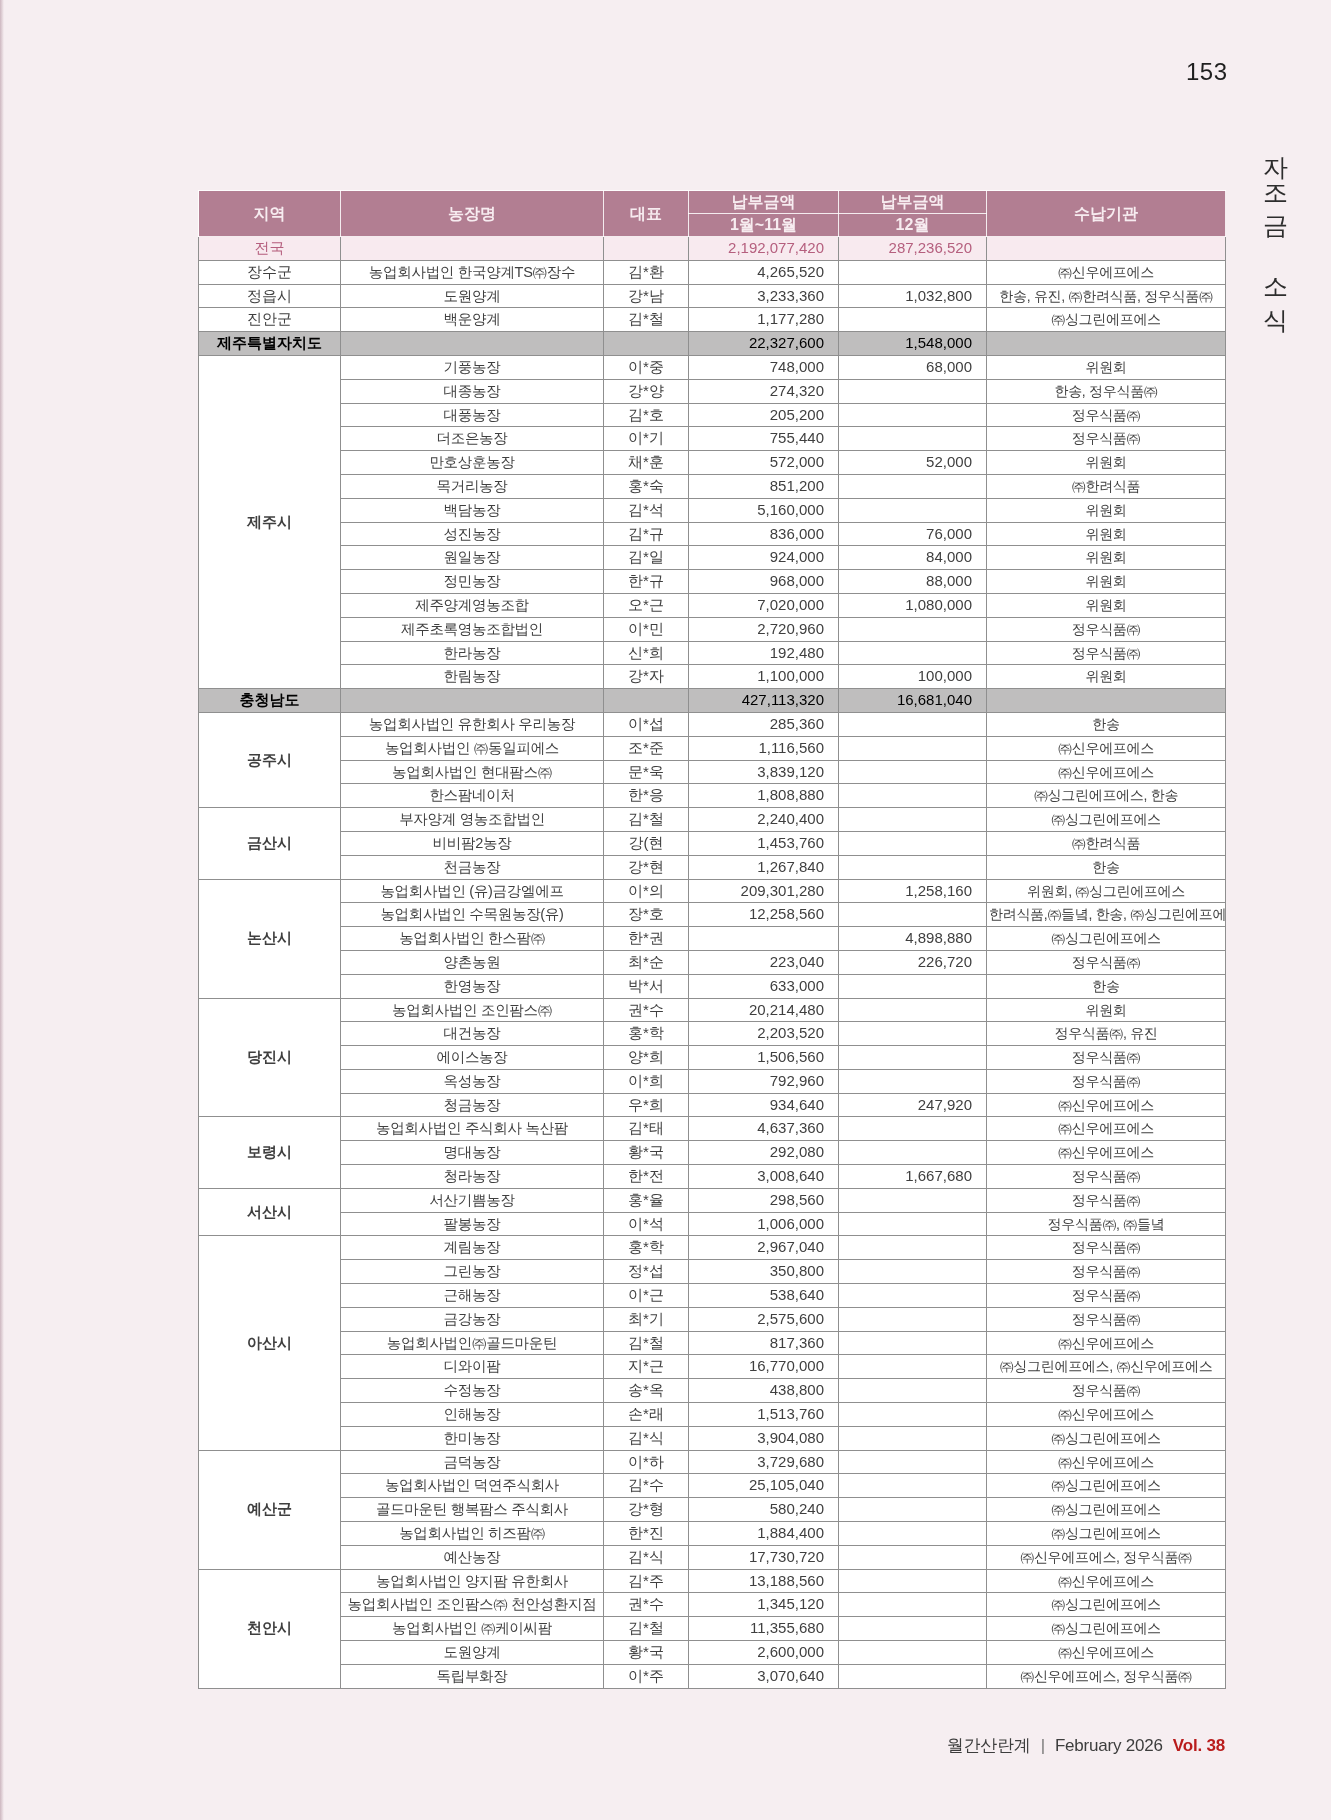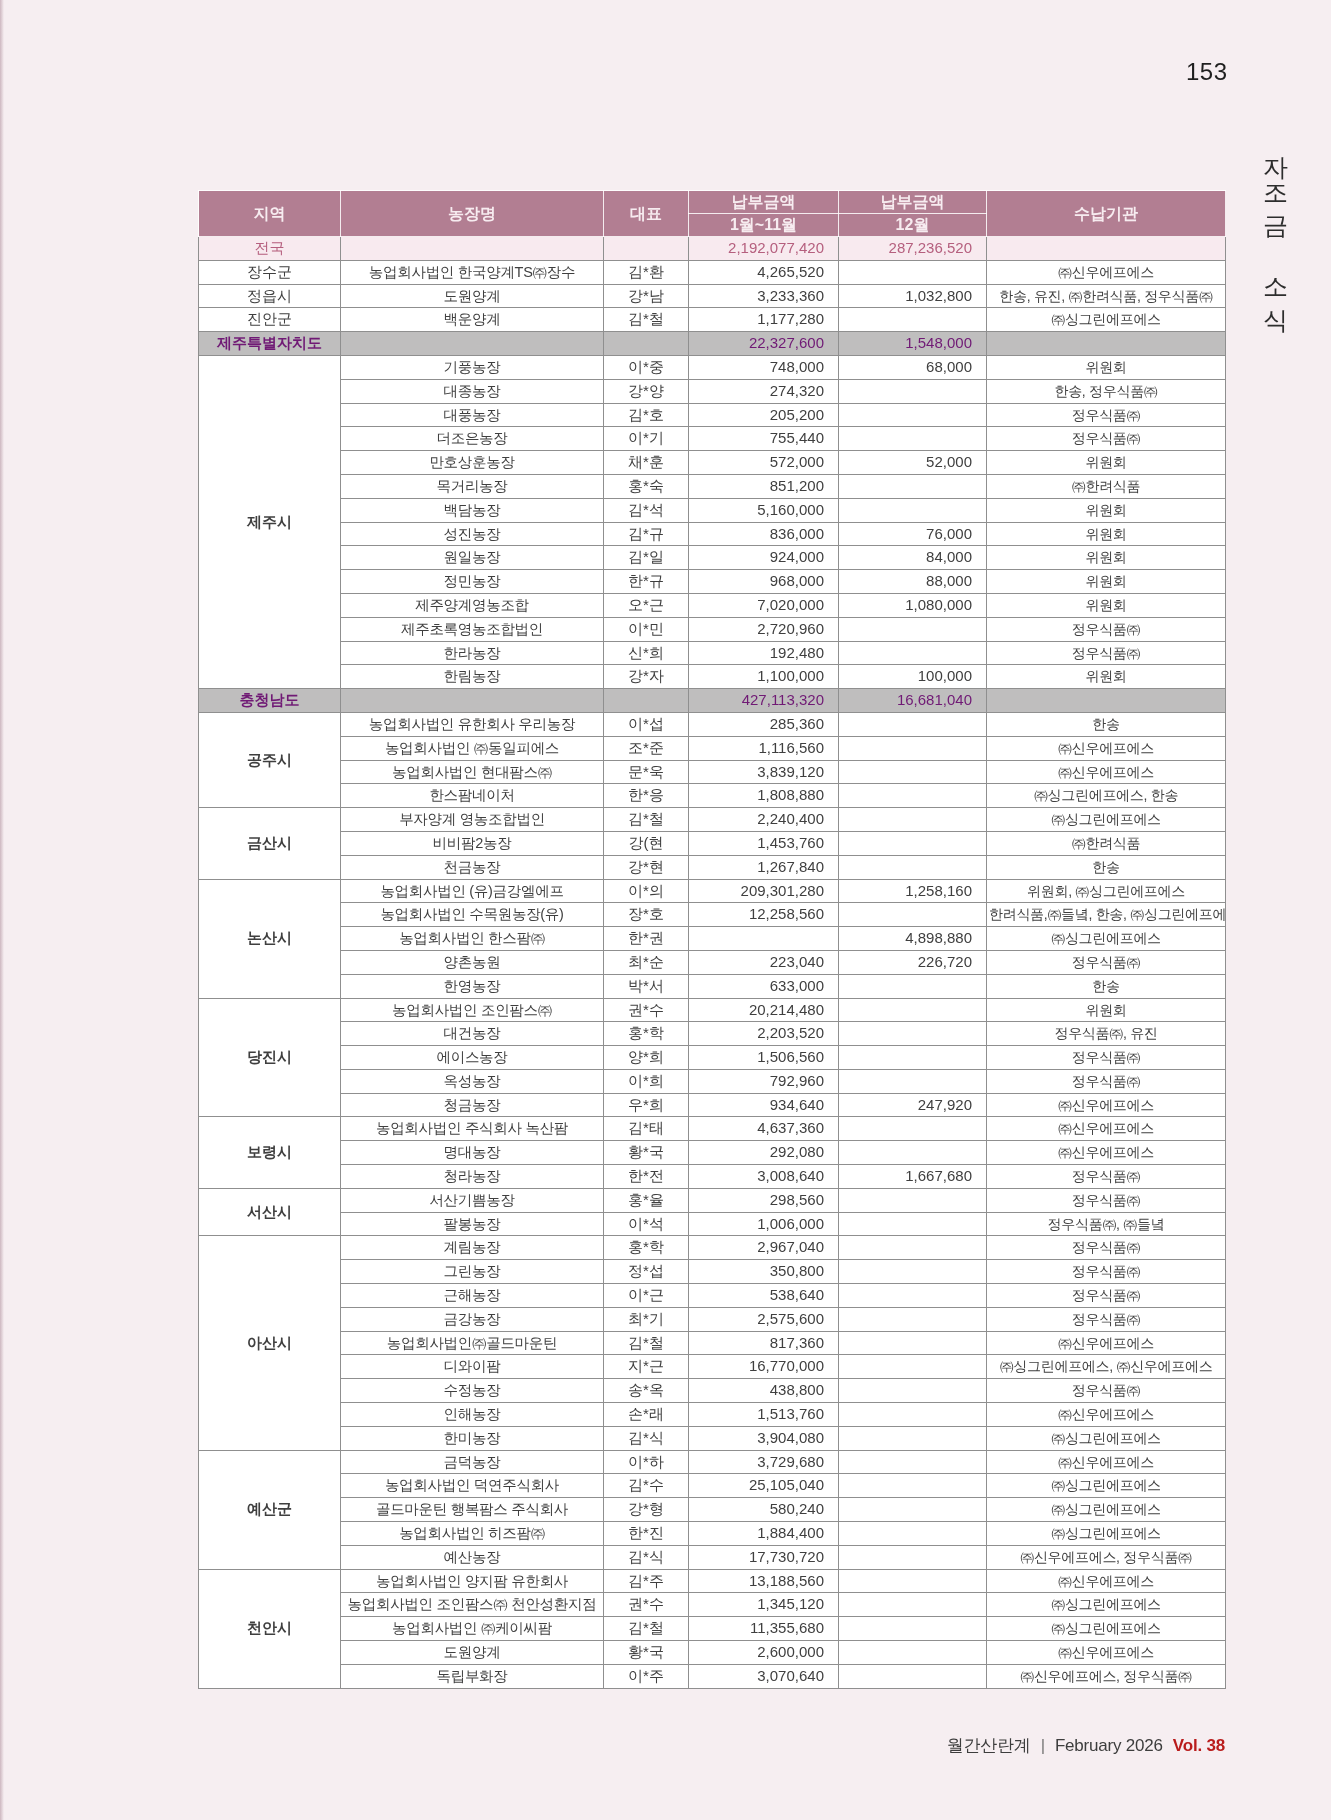--- a/index.html
+++ b/index.html
@@ -45,21 +45,21 @@
   #report-table td.amt{text-align:right;padding-right:14px;}
   #report-table td.farm{font-size:14.5px;letter-spacing:-0.3px;}
   #report-table td.agency{font-size:14px;letter-spacing:-0.3px;}
   #report-table tr.total-row td{
     background:var(--total-bg,#f8eaef);
     color:var(--total-text,#b55f7e);
     border-top-color:#e3ccd6;
   }
   #report-table tr.subtotal-row td{
     background:var(--subtotal-bg,#bfbebe);
-    color:#701a75;
+    color:#000000;
   }
   #report-table tr.subtotal-row td.region{font-weight:bold;}
   #report-table td.region-span{vertical-align:middle;font-weight:bold;}
   #footer{
     position:absolute;top:1734px;right:106px;
     font-size:17px;color:#3d3d3d;letter-spacing:-0.2px;
     display:flex;gap:10px;align-items:baseline;
   }
   #footer .vol{font-weight:bold;color:#b91c1c;}
   #footer .sep{color:#777;}

